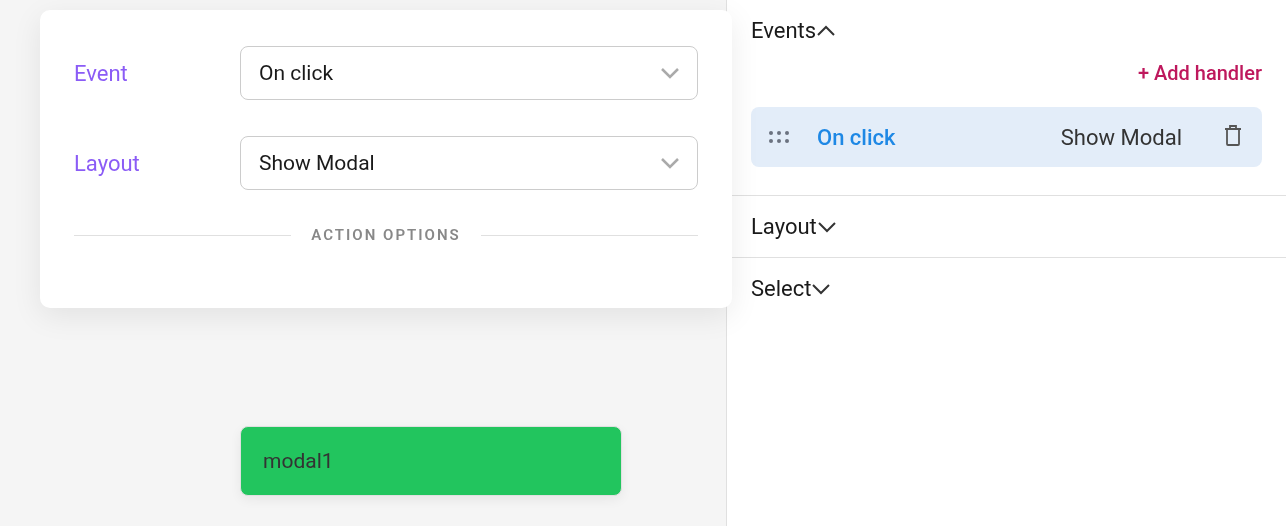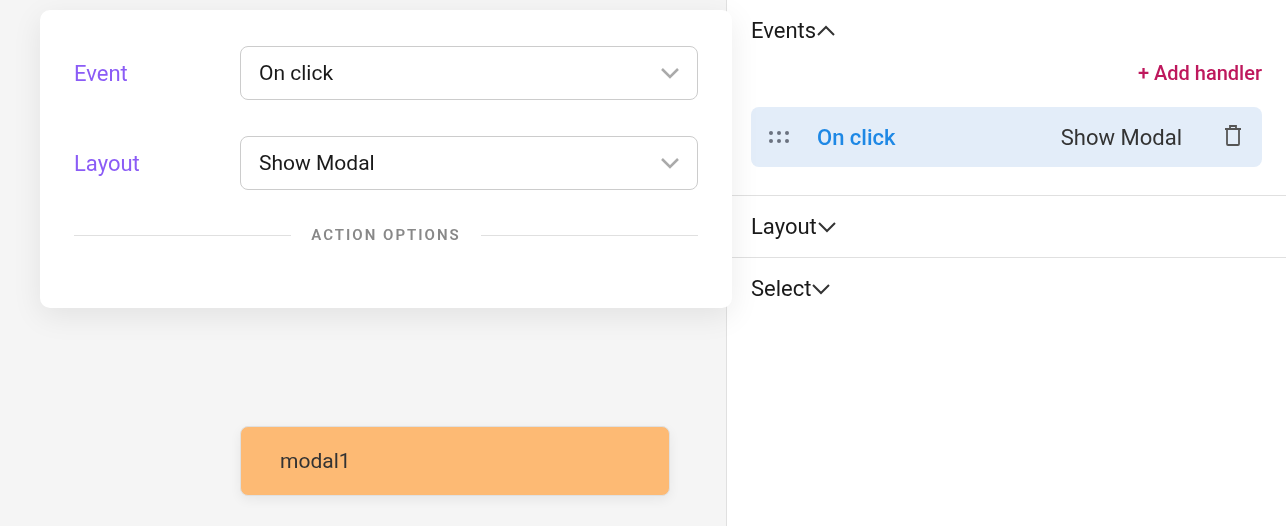--- a/index.html
+++ b/index.html
@@ -174,26 +174,26 @@
       font-size: 15px;
       letter-spacing: 2px;
       color: #888;
       font-weight: 600;
       text-align: right;
     }
     .dropdown-list {
       position: absolute;
       left: 240px;
       top: 426px;
-      width: 430px;
-      background: #fdba74;
+      width: 382px;
+      background: #22c55e;
       border: 1px solid #e0e0e0;
       border-radius: 8px;
       box-shadow: 0 4px 12px rgba(0,0,0,0.06);
-      padding: 8px 17px;
+      padding: 8px 0;
     }
     .dropdown-option {
       padding: 14px 22px;
       font-size: 21px;
       color: #333;
       cursor: pointer;
     }
     .form-row-last {
       margin-bottom: 0;
     }

